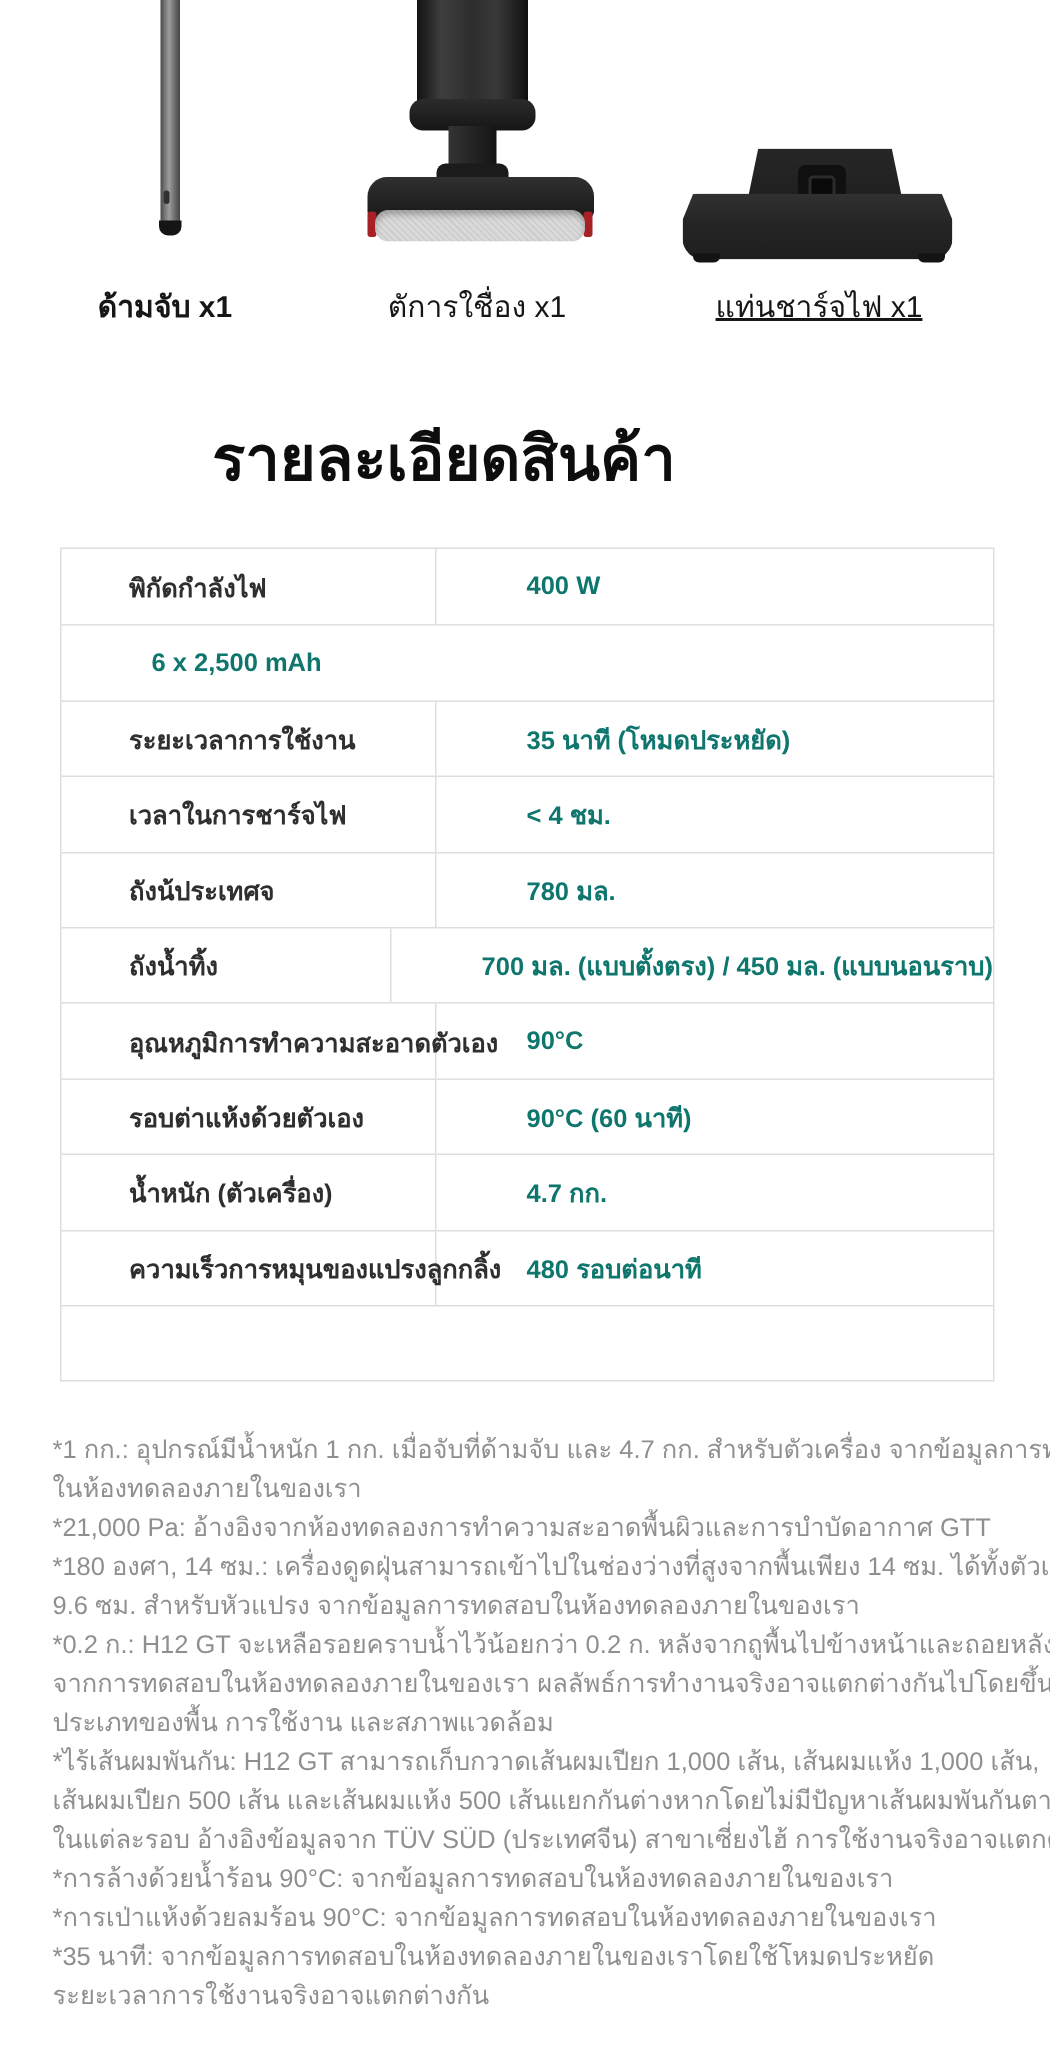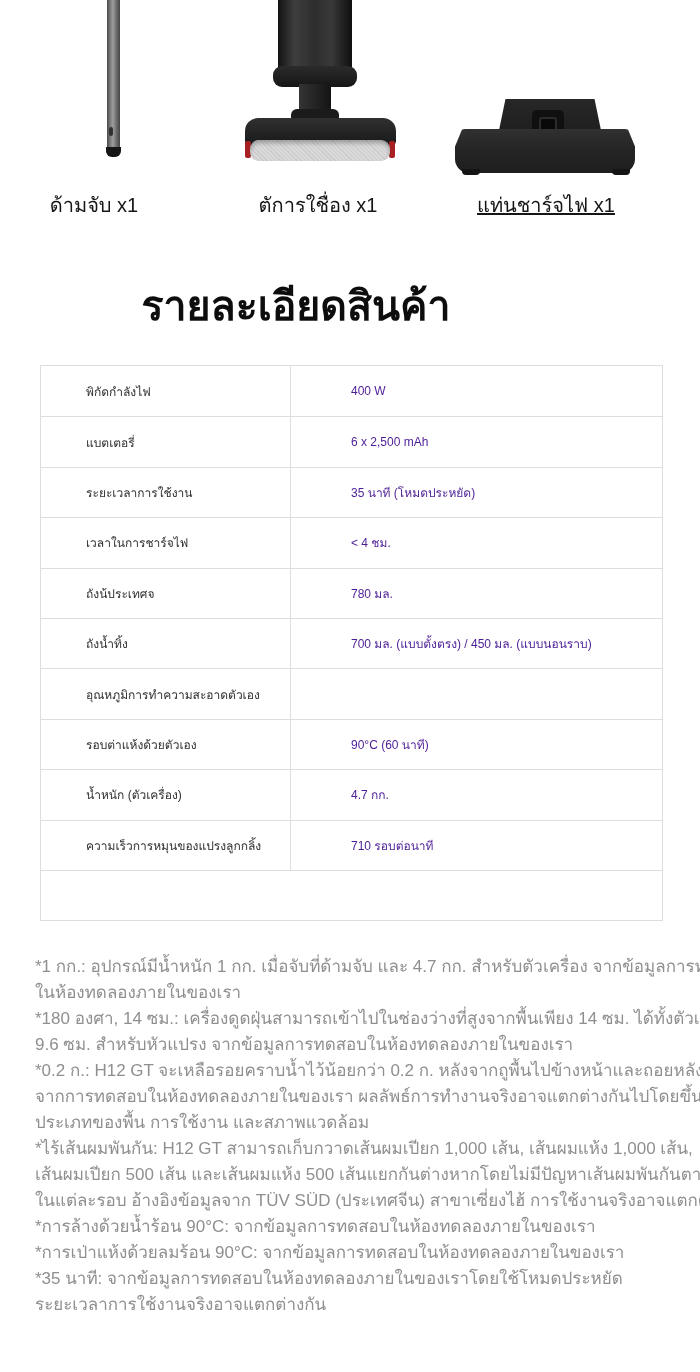--- a/index.html
+++ b/index.html
@@ -54,23 +54,23 @@
 
   
   .page-title { position:absolute; top:278px; left:0; width:592px; text-align:center;
     font-size:41px; line-height:56px; font-weight:bold; color:#0d0d0d; }
 
   
   .spec-table { position:absolute; top:365px; left:40px; width:623px;
     border:1px solid #dedede; }
   .spec-row { display:flex; height:50.4px; }
   .spec-row + .spec-row { border-top:1px solid #dedede; }
-  .spec-cell { display:flex; align-items:center; font-size:12px; white-space:nowrap; }
+  .spec-cell { display:flex; align-items:center; font-size:17px; white-space:nowrap;font-weight:bold; }
   .spec-label { width:250px; border-right:1px solid #dedede; padding-left:45px; color:#2f2f2f; }
-  .spec-value { flex:1; padding-left:60px; color:#4c1d95; }
+  .spec-value { flex:1; padding-left:60px; color:#0f766e; }
 
   
   .footnotes { position:absolute; top:954px; left:35px; width:634px; }
   .footnote-line { font-size:17px; line-height:26px; color:#8f8f8f; white-space:nowrap; }
 </style>
 </head>
 <body>
 
 <div class="showcase">
 
@@ -94,76 +94,77 @@
   <div>
     <div class="abs dock-back"></div>
     <div class="abs dock-clip">
       <div class="dock-clip-inner"></div>
     </div>
     <div class="abs dock-base"></div>
     <div class="abs dock-foot" style="left:462px;"></div>
     <div class="abs dock-foot" style="left:612px;"></div>
   </div>
 
-  <div class="abs plabel" style="left:94px;">ด้ามจับ x1</div>
+  <div class="abs plabel" style="left:110px;font-weight:bold;">ด้ามจับ x1</div>
   <div class="abs plabel" style="left:318px;">ตัการใชื่อง x1</div>
   <div class="abs plabel" style="left:546px;text-decoration:underline;">แท่นชาร์จไฟ x1</div>
 </div>
 
 <h1 class="page-title">รายละเอียดสินค้า</h1>
 
 <div class="spec-table">
 
 <div class="spec-row">
     <div class="spec-cell spec-label">พิกัดกำลังไฟ</div>
     <div class="spec-cell spec-value">400 W</div>
   </div>
     <div class="spec-row">
-    <div class="spec-cell spec-label">แบตเตอรี่</div>
     <div class="spec-cell spec-value">6 x 2,500 mAh</div>
   </div>
     <div class="spec-row">
     <div class="spec-cell spec-label">ระยะเวลาการใช้งาน</div>
     <div class="spec-cell spec-value">35 นาที (โหมดประหยัด)</div>
   </div>
     <div class="spec-row">
     <div class="spec-cell spec-label">เวลาในการชาร์จไฟ</div>
     <div class="spec-cell spec-value">&lt; 4 ชม.</div>
   </div>
     <div class="spec-row">
     <div class="spec-cell spec-label">ถังน้ประเทศจ</div>
     <div class="spec-cell spec-value">780 มล.</div>
   </div>
     <div class="spec-row">
     <div class="spec-cell spec-label">ถังน้ำทิ้ง</div>
     <div class="spec-cell spec-value">700 มล. (แบบตั้งตรง) / 450 มล. (แบบนอนราบ)</div>
   </div>
     <div class="spec-row">
     <div class="spec-cell spec-label">อุณหภูมิการทำความสะอาดตัวเอง</div>
+    <div class="spec-cell spec-value">90°C</div>
   </div>
     <div class="spec-row">
     <div class="spec-cell spec-label">รอบต่าแห้งด้วยตัวเอง</div>
     <div class="spec-cell spec-value">90°C (60 นาที)</div>
   </div>
     <div class="spec-row">
     <div class="spec-cell spec-label">น้ำหนัก (ตัวเครื่อง)</div>
     <div class="spec-cell spec-value">4.7 กก.</div>
   </div>
     <div class="spec-row">
     <div class="spec-cell spec-label">ความเร็วการหมุนของแปรงลูกกลิ้ง</div>
-    <div class="spec-cell spec-value">710 รอบต่อนาที</div>
+    <div class="spec-cell spec-value">480 รอบต่อนาที</div>
   </div>
     <div class="spec-row">
   </div>
   </div>
 
 <div class="footnotes">
 
 <div class="footnote-line">*1 กก.: อุปกรณ์มีน้ำหนัก 1 กก. เมื่อจับที่ด้ามจับ และ 4.7 กก. สำหรับตัวเครื่อง จากข้อมูลการทดสอบ</div>
     <div class="footnote-line">ในห้องทดลองภายในของเรา</div>
+    <div class="footnote-line">*21,000 Pa: อ้างอิงจากห้องทดลองการทำความสะอาดพื้นผิวและการบำบัดอากาศ GTT</div>
     <div class="footnote-line">*180 องศา, 14 ซม.: เครื่องดูดฝุ่นสามารถเข้าไปในช่องว่างที่สูงจากพื้นเพียง 14 ซม. ได้ทั้งตัวเครื่องและ</div>
     <div class="footnote-line">9.6 ซม. สำหรับหัวแปรง จากข้อมูลการทดสอบในห้องทดลองภายในของเรา</div>
     <div class="footnote-line">*0.2 ก.: H12 GT จะเหลือรอยคราบน้ำไว้น้อยกว่า 0.2 ก. หลังจากถูพื้นไปข้างหน้าและถอยหลัง</div>
     <div class="footnote-line">จากการทดสอบในห้องทดลองภายในของเรา ผลลัพธ์การทำงานจริงอาจแตกต่างกันไปโดยขึ้นอยู่กับ</div>
     <div class="footnote-line">ประเภทของพื้น การใช้งาน และสภาพแวดล้อม</div>
     <div class="footnote-line">*ไร้เส้นผมพันกัน: H12 GT สามารถเก็บกวาดเส้นผมเปียก 1,000 เส้น, เส้นผมแห้ง 1,000 เส้น,</div>
     <div class="footnote-line">เส้นผมเปียก 500 เส้น และเส้นผมแห้ง 500 เส้นแยกกันต่างหากโดยไม่มีปัญหาเส้นผมพันกันตามมา</div>
     <div class="footnote-line">ในแต่ละรอบ อ้างอิงข้อมูลจาก TÜV SÜD (ประเทศจีน) สาขาเซี่ยงไฮ้ การใช้งานจริงอาจแตกต่างกัน</div>
     <div class="footnote-line">*การล้างด้วยน้ำร้อน 90°C: จากข้อมูลการทดสอบในห้องทดลองภายในของเรา</div>
     <div class="footnote-line">*การเป่าแห้งด้วยลมร้อน 90°C: จากข้อมูลการทดสอบในห้องทดลองภายในของเรา</div>

